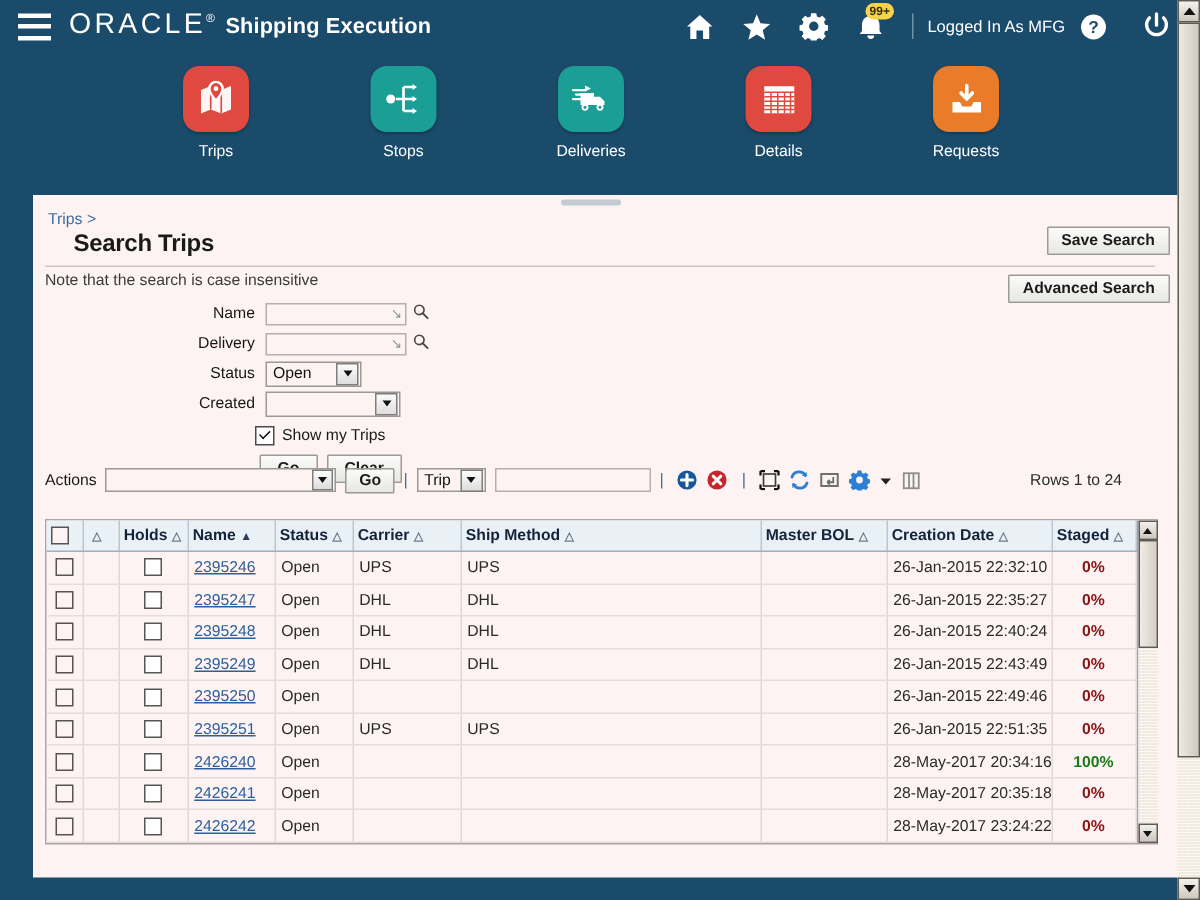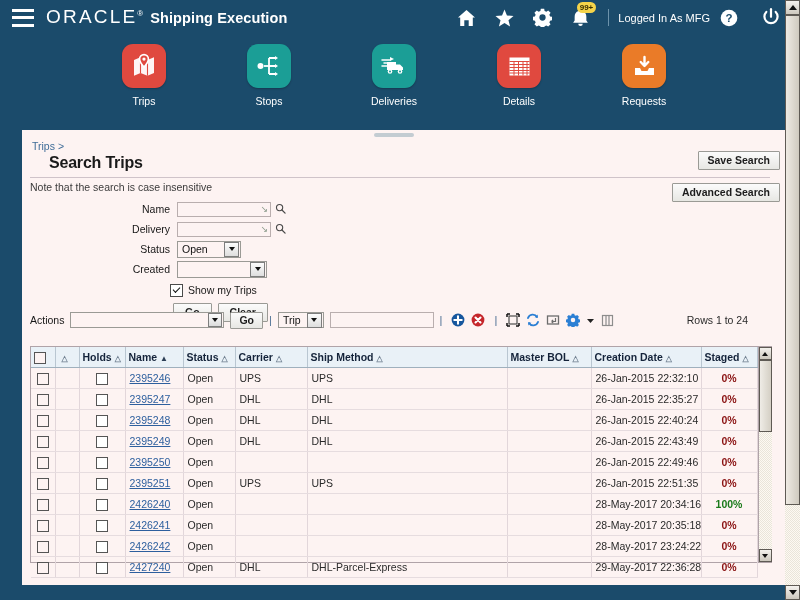--- a/index.html
+++ b/index.html
@@ -688,32 +688,20 @@
             <td></td>
             <td class="c-hold"><span class="cellchk"></span></td>
             <td><a class="triplink">2426242</a></td>
             <td>Open</td>
             <td></td>
             <td></td>
             <td></td>
             <td class="tright">28-May-2017 23:24:22</td>
             <td class="tright"><span class="pct0">0%</span></td>
           </tr>
-          <tr>
-            <td class="c-chk"><span class="headchk"></span></td>
-            <td></td>
-            <td class="c-hold"><span class="cellchk"></span></td>
-            <td><a class="triplink">2427240</a></td>
-            <td>Open</td>
-            <td>DHL</td>
-            <td>DHL-Parcel-Express</td>
-            <td></td>
-            <td class="tright">29-May-2017 22:36:28</td>
-            <td class="tright"><span class="pct0">0%</span></td>
-          </tr>
         </tbody>
     </table>
 
     <div class="vscroll">
       <div class="vs-track"></div>
       <div class="vs-btn up">
           <span class="tri"></span>
         </div>
       <div class="vs-thumb"></div>
       <div class="vs-btn down">

